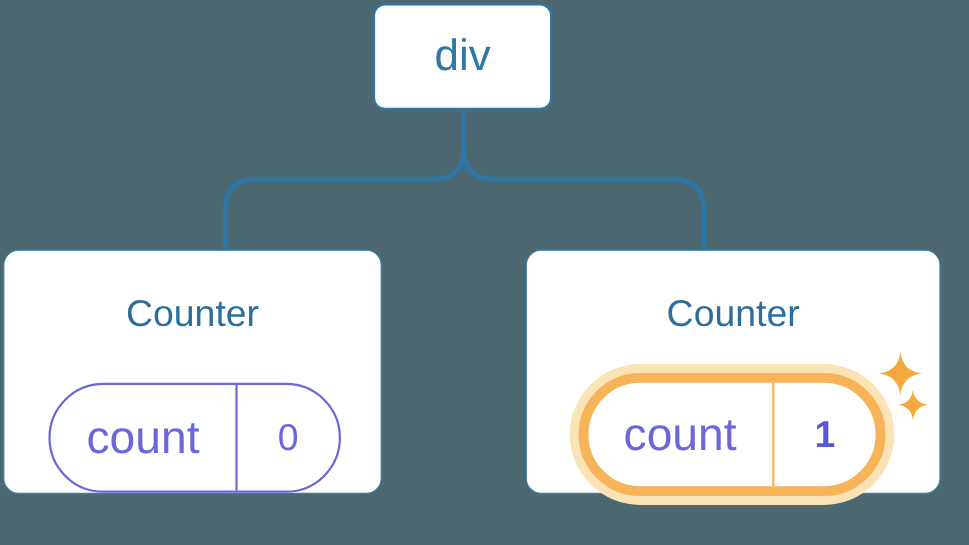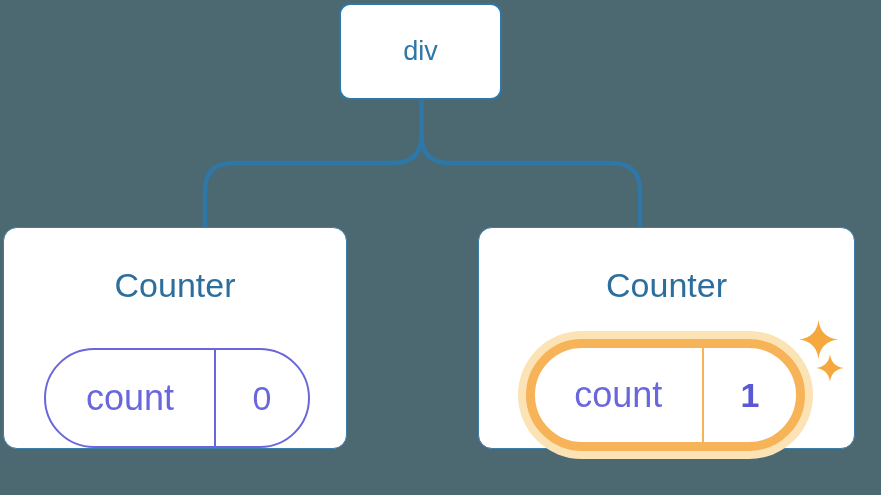--- a/index.html
+++ b/index.html
@@ -29,21 +29,21 @@
     width: 163px; height: 97px;
     background: #FFFFFF;
     border: 2.5px solid #2E77A7;
     border-radius: 11px;
     box-sizing: border-box;
     display: flex;
     align-items: center;
     justify-content: center;
   }
   .root-label {
-    font-size: 27px;
+    font-size: 40px;
     font-weight: 500;
     color: #2E77A7;
   }
 
   .card {
     position: absolute;
     top: 227px;
     height: 222px;
     background: #FFFFFF;
     border: 1.5px solid #3B7EA9;
@@ -80,21 +80,21 @@
     border: 9px solid #F7B357;
     border-radius: 64px;
     box-shadow: 0 0 0 8px #FCE3B5;
   }
 
   .pill-label {
     flex: 1;
     display: flex;
     align-items: center;
     justify-content: center;
-    font-size: 36px;
+    font-size: 42px;
     color: #6A67DC;
   }
   .pill-divider { width: 2px; }
   .pill-purple .pill-divider { background: #6A67DC; }
   .pill-orange .pill-divider { width: 2.5px; background: #F7B357; }
 
   .pill-value {
     width: 92px;
     display: flex;
     align-items: center;

